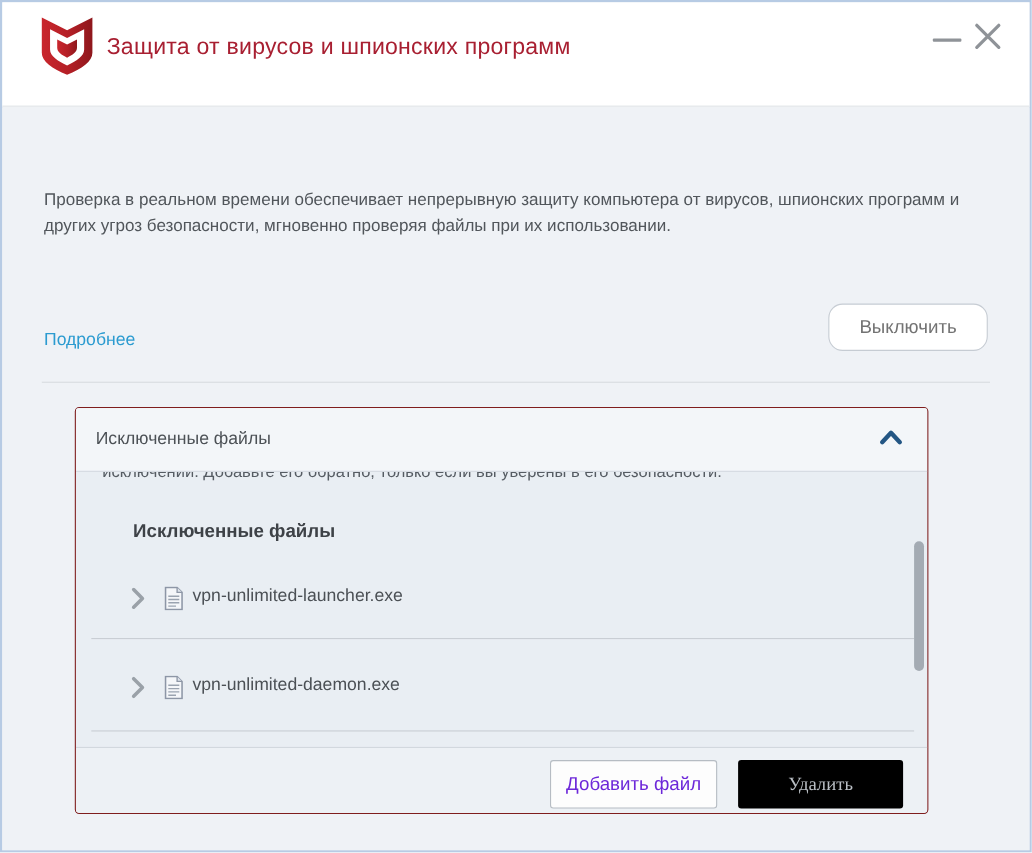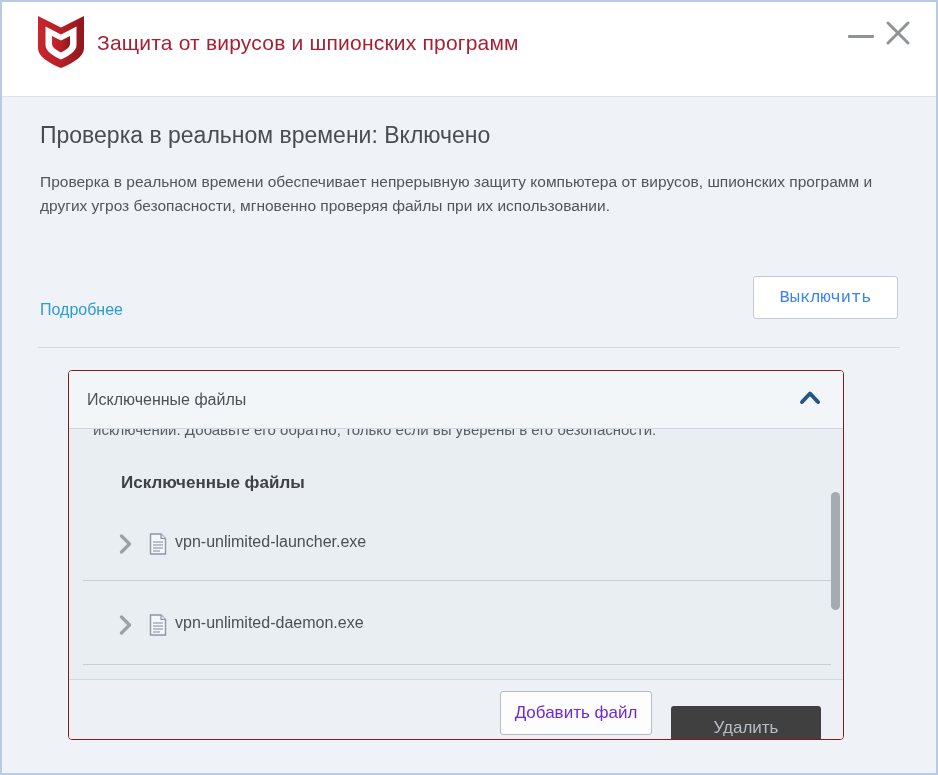--- a/index.html
+++ b/index.html
@@ -35,23 +35,23 @@
   .page-desc {
     position:absolute; left:38px; top:72px; width:862px;
     font-size:15.5px; line-height:24px; color:#51565b;
   }
   .details-link {
     position:absolute; left:38px; top:203px;
     font-size:16px; font-weight:normal; color:#2b9bd0; cursor:pointer;
   }
   .btn-off {
     position:absolute; right:38px; top:178px; width:145px; height:43px;
-    background:#ffffff; border:1px solid #c6ccd3; border-radius:3px;
-    font-family:Liberation Mono, monospace;
-    font-size:17px; color:#3b82f6; cursor:pointer;
+    background:#ffffff; border:1px solid #c6ccd3; border-radius:13px;
+    font-family:Liberation Sans, sans-serif;
+    font-size:17px; color:#737373; cursor:pointer;
   }
   .section-divider {
     position:absolute; left:36px; right:36px; top:249px; height:1px; background:#d7dbdf;
   }
 
   
   .accordion {
     position:absolute; left:38px; top:272px; width:776px; height:370px;
     border:1px solid #7f1d1d; border-radius:4px; background:#e9eef3; overflow:hidden;margin-left:28px;
   }
@@ -89,23 +89,23 @@
   .acc-footer {
     position:relative; height:61px; background:#edf1f5; border-top:1px solid #d2d8de;
   }
   .btn-add {
     position:absolute; right:191px; top:11px; width:152px; height:44px;
     background:#fdfdfd; border:1px solid #b6bcc3; border-radius:3px;
     font-family:"Liberation Sans",sans-serif;
     font-size:17px; color:#6d28d9; cursor:pointer;
   }
   .btn-delete {
-    position:absolute; right:22px; top:26px; width:150px; height:44px;
-    background:#404040; border:none; border-radius:3px;
-    font-family:Liberation Sans, sans-serif;
+    position:absolute; right:22px; top:11px; width:150px; height:44px;
+    background:#000000; border:none; border-radius:3px;
+    font-family:Liberation Serif, serif;
     font-size:17px; color:#b9bec4; cursor:default;
   }
 </style>
 </head>
 <body>
 
 <div class="window">
 
   <div class="titlebar">
     <svg class="logo" viewBox="0 0 50 54">
@@ -126,21 +126,20 @@
       </div>
     <div class="win-btn btn-close">
       <svg viewBox="0 0 32 32" width="32" height="32">
         <line x1="6" y1="6" x2="26" y2="26" stroke="#8f9398" stroke-width="3" stroke-linecap="round"></line>
         <line x1="26" y1="6" x2="6" y2="26" stroke="#8f9398" stroke-width="3" stroke-linecap="round"></line>
       </svg>
     </div>
   </div>
 
   <div class="content">
-    <div class="page-title">Проверка в реальном времени: Включено</div>
     <div class="page-desc">Проверка в реальном времени обеспечивает непрерывную защиту компьютера от вирусов, шпионских программ и других угроз безопасности, мгновенно проверяя файлы при их использовании.</div>
     <div class="details-link">Подробнее</div>
     <button class="btn-off">Выключить</button>
     <div class="section-divider"></div>
 
     <div class="accordion">
 
       <div class="acc-header">
         <span class="acc-header-label">Исключенные файлы</span>
         <svg class="chevron-up" viewBox="0 0 22 15">

